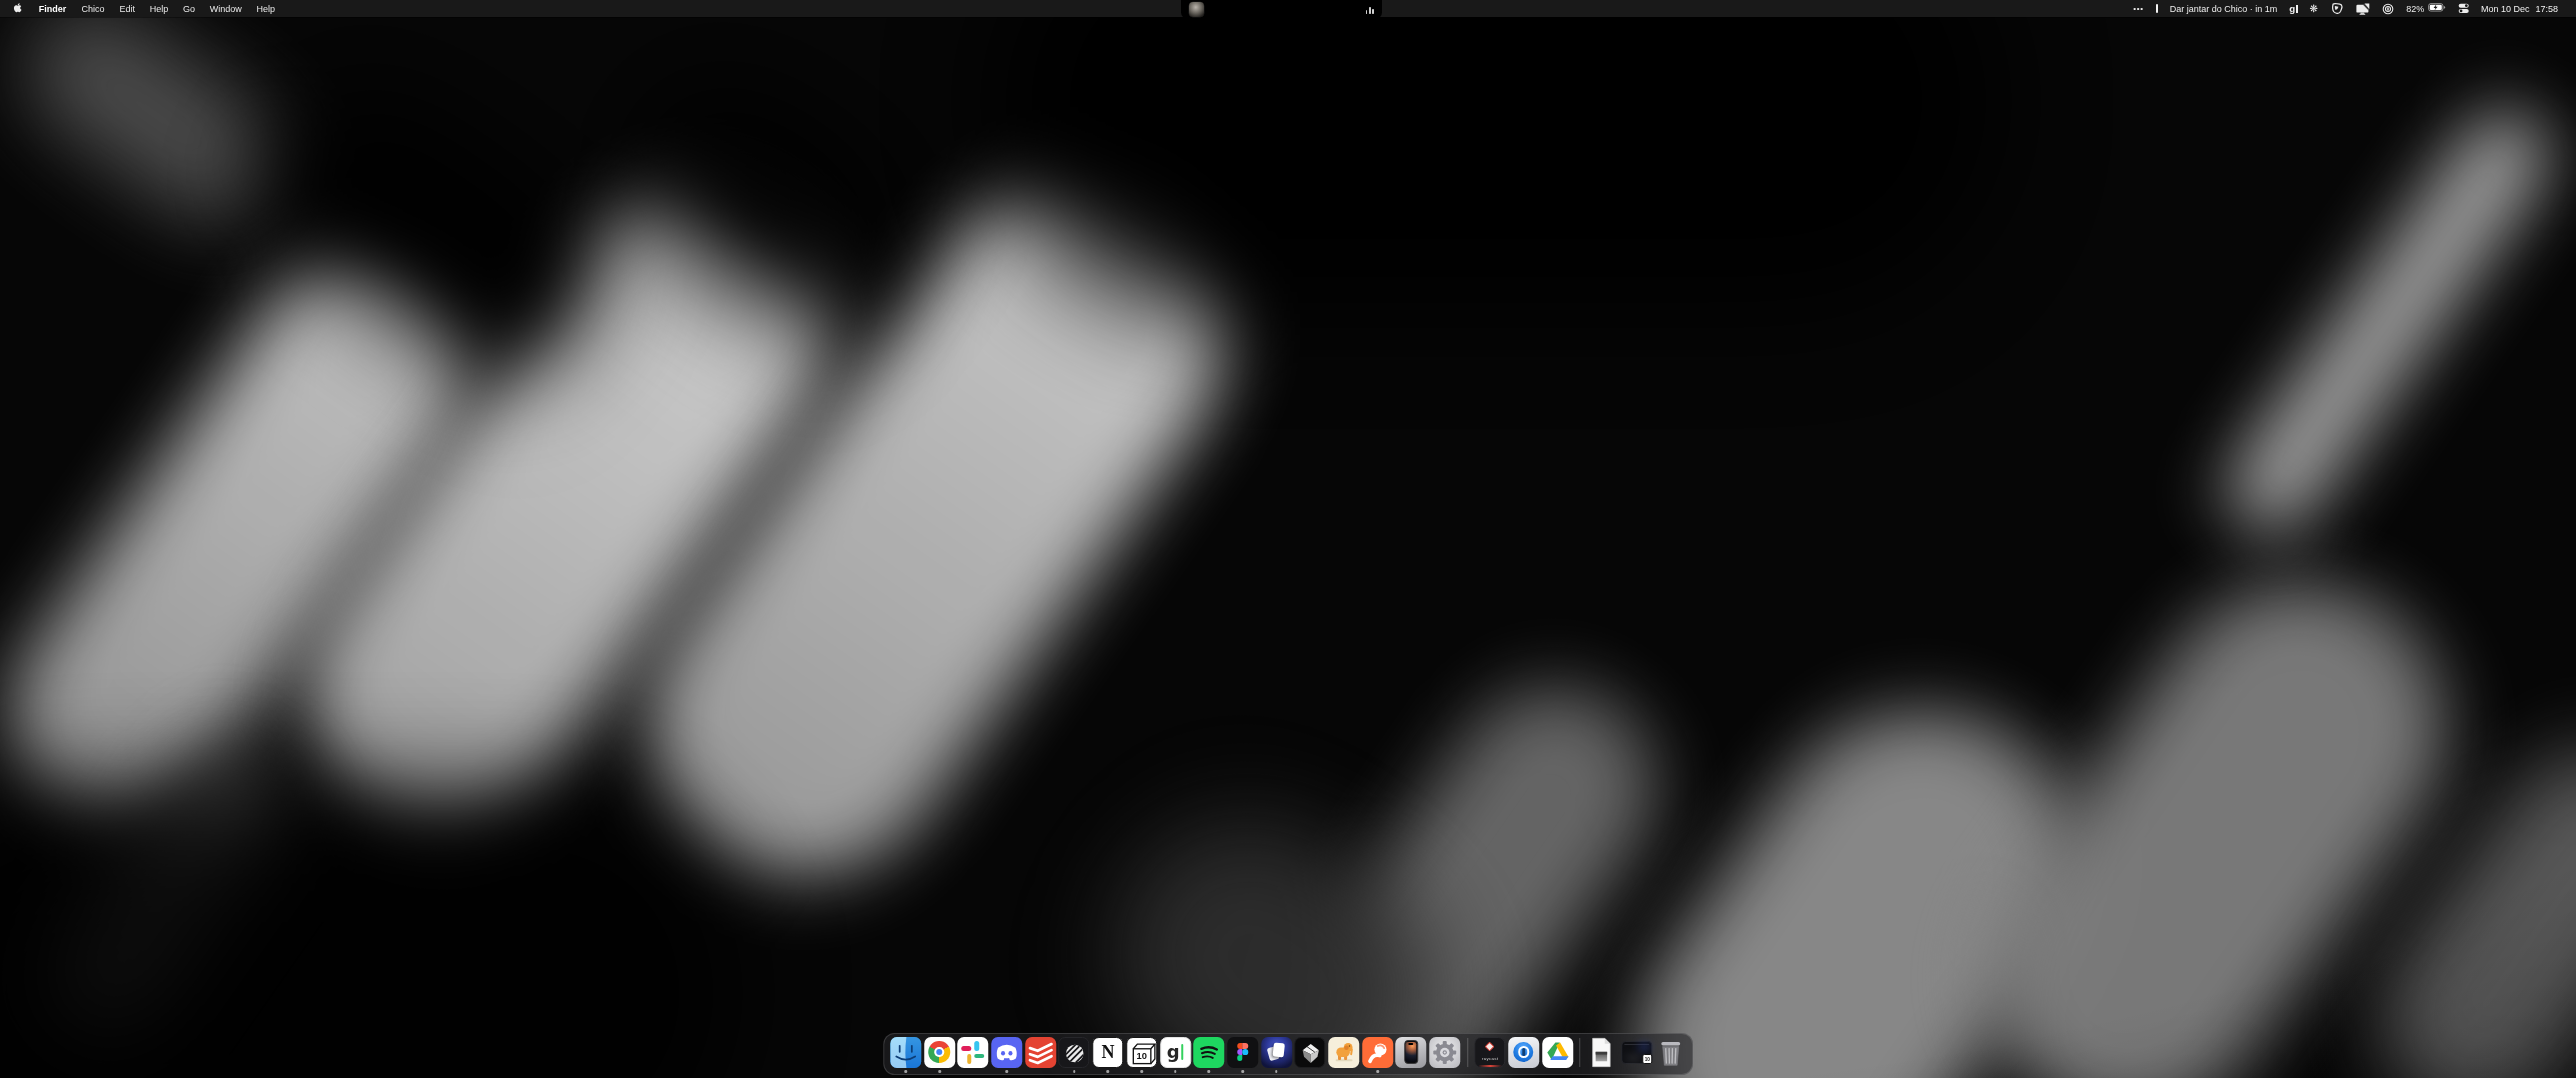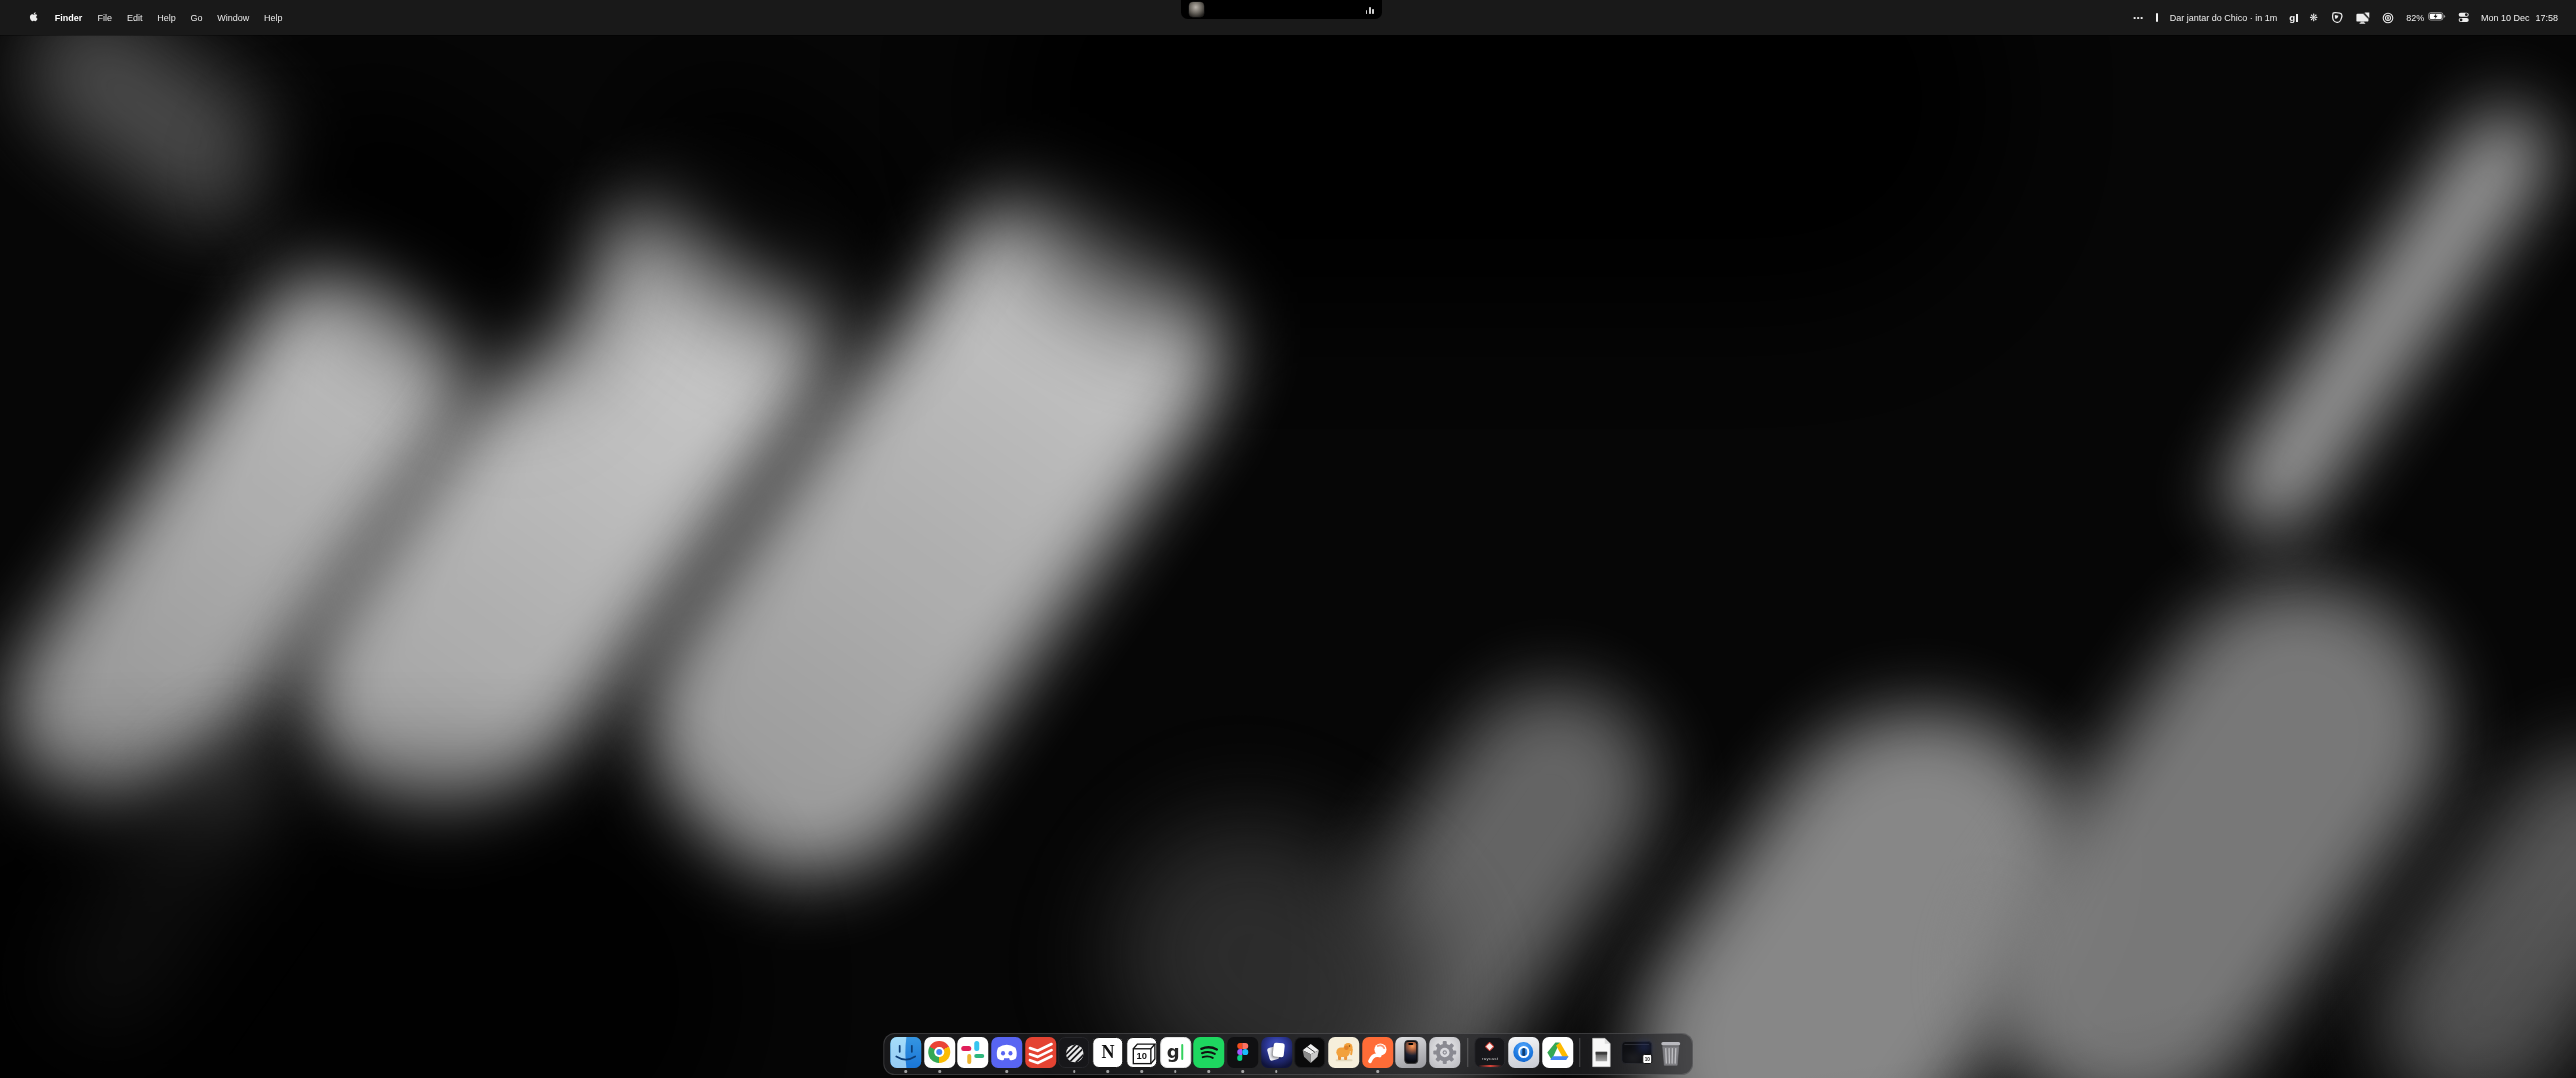--- a/index.html
+++ b/index.html
@@ -22,23 +22,23 @@
   .s10{left:2442px; top:731px; width:188px; height:402px; background:#5c5c5c;filter:blur(40px);}
   .s11{left:1107px; top:839px; width:335px; height:268px; background:#2e2e2e;filter:blur(47px);}
   .dark{position:absolute;border-radius:670px;background:#000;filter:blur(54px);}
   .d1{left:262px; top:134px; width:349px; height:181px;transform:rotate(35deg);}
   .d2{left:624px; top:114px; width:282px; height:174px;transform:rotate(35deg);}
   .d3{left:993px;top:-107px;width:1006px;height:416px;opacity:.92;}
   .d4{left:-134px;top:792px;width:872px;height:402px;opacity:.8;}
   #vignette{position:absolute;inset:0;background:radial-gradient(130% 125% at 48% 38%, rgba(0,0,0,0) 52%, rgba(0,0,0,.55) 100%);}
 
   
-  #menubar{position:absolute;left:0;top:0;width:2576px;height:35px;background:#191919;
+  #menubar{position:absolute;left:0;top:0;width:2576px;height:17px;background:#191919;
            display:flex;align-items:flex-start;justify-content:space-between;
-           color:#ececec;font-size:9px;box-shadow:0 0.7px 0 rgba(0,0,0,.5);z-index:30;padding-left:16px;}
+           color:#ececec;font-size:9px;box-shadow:0 0.7px 0 rgba(0,0,0,.5);z-index:30;}
   .mb-left{display:flex;align-items:center;height:100%;padding-left:12px;}
   .mb-item{padding:0 7.4px;height:100%;display:flex;align-items:center;white-space:nowrap;color:#e9e9e9;}
   .mb-item.bold{font-weight:bold;color:#fff;padding:0 8px;}
   .apple{padding:0 8px 0 1.3px;display:flex;align-items:center;height:100%;}
   .mb-right{display:flex;align-items:center;height:100%;padding-right:12px;}
   .st-item{padding:0 6px;height:100%;display:flex;align-items:center;white-space:nowrap;color:#ededed;}
   .sep-bar{width:2px;height:9.4px;border-radius:1px;background:#fff;opacity:.95;}
   .ellipsis{letter-spacing:0.7px;font-size:8px;color:#ededed;}
   .granola-mb{display:flex;align-items:flex-end;gap:1px;}
   .granola-mb .g{font-weight:bold;font-size:9.7px;line-height:9.4px;color:#f0f0f0;}
@@ -185,21 +185,21 @@
   <div id="menubar">
     <div class="mb-left">
       <div class="mb-item apple">
         <span>
           <svg width="9.4" height="11.4" viewBox="0 0 170 170">
               <path fill="#ededed" d="M150.37 130.25c-2.45 5.66-5.35 10.87-8.71 15.66-4.58 6.53-8.33 11.05-11.22 13.56-4.48 4.12-9.28 6.23-14.42 6.35-3.69 0-8.14-1.05-13.32-3.18-5.2-2.12-9.97-3.17-14.34-3.17-4.58 0-9.49 1.05-14.75 3.17-5.26 2.13-9.5 3.24-12.74 3.35-4.93.21-9.84-1.96-14.75-6.52-3.13-2.73-7.04-7.41-11.73-14.04-5.03-7.08-9.17-15.29-12.41-24.65-3.47-10.11-5.21-19.9-5.21-29.38 0-10.86 2.35-20.22 7.04-28.07 3.7-6.3 8.61-11.27 14.76-14.92s12.79-5.51 19.95-5.63c3.91 0 9.05 1.21 15.43 3.59 6.36 2.39 10.45 3.6 12.24 3.6 1.34 0 5.88-1.42 13.57-4.24 7.27-2.62 13.41-3.7 18.44-3.28 13.63 1.1 23.87 6.47 30.68 16.15-12.19 7.39-18.22 17.73-18.1 31 .11 10.34 3.86 18.94 11.23 25.77 3.34 3.17 7.07 5.62 11.22 7.36-.9 2.61-1.85 5.11-2.86 7.51zM119.11 7.24c0 8.1-2.96 15.67-8.86 22.67-7.12 8.32-15.73 13.13-25.07 12.38-.12-.97-.19-2-.19-3.07 0-7.78 3.39-16.1 9.4-22.91 3-3.45 6.82-6.31 11.45-8.6 4.62-2.25 8.99-3.5 13.1-3.74.12 1.08.17 2.17.17 3.27z"></path>
             </svg>
         </span>
       </div>
       <div class="mb-item bold">Finder</div>
-      <div class="mb-item">File</div>
+      <div class="mb-item">Chico</div>
       <div class="mb-item">Edit</div>
       <div class="mb-item">Help</div>
       <div class="mb-item">Go</div>
       <div class="mb-item">Window</div>
       <div class="mb-item">Help</div>
     </div>
 
     <div class="mb-right">
       <div class="st-item ellipsis">•••</div>
       <div class="st-item">

